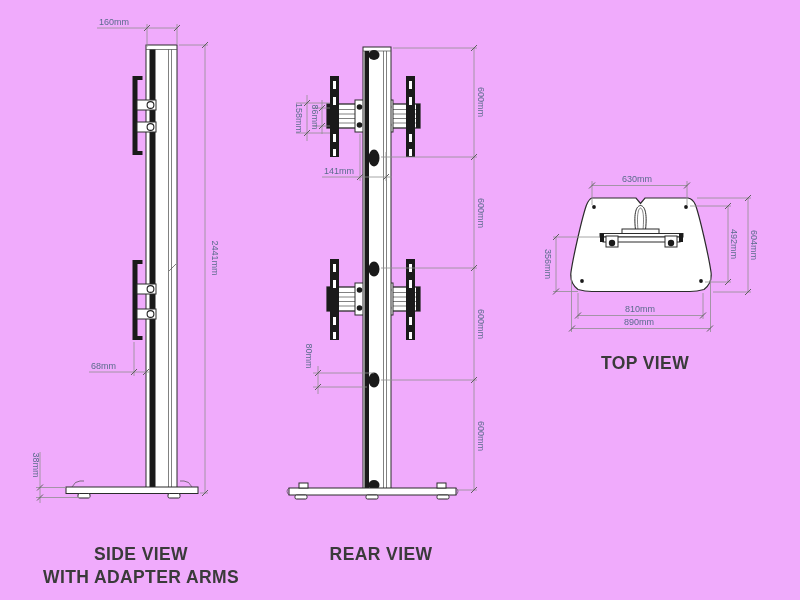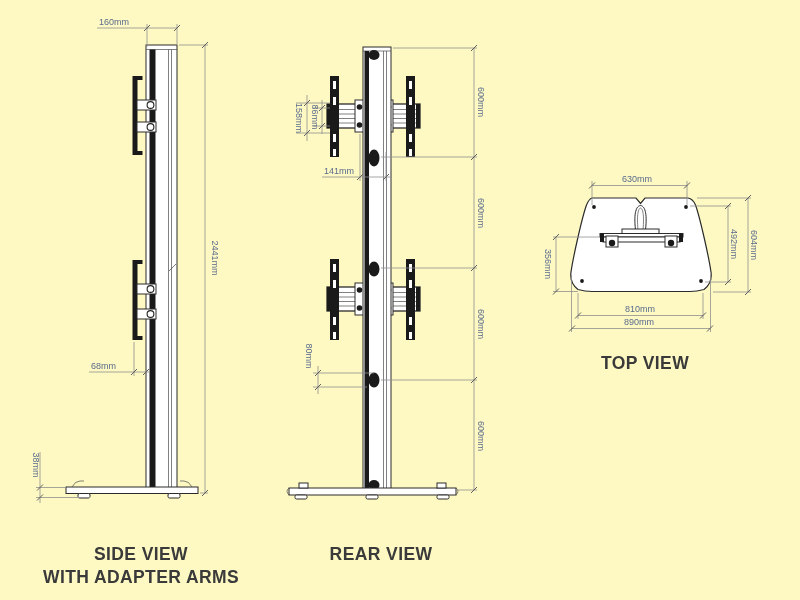--- a/index.html
+++ b/index.html
@@ -1,16 +1,16 @@
 <!DOCTYPE html>
 <html><head>
 <meta charset="utf-8">
 <style>
   html,body{margin:0;padding:0;background:#ffffff;}
-  .page{width:800px;height:600px;position:relative;background:#fef9c3;overflow:hidden;}
+  .page{width:800px;height:600px;position:relative;background:#f0abfc;overflow:hidden;}
   svg{display:block;}
   svg text{font-family:"Liberation Sans","DejaVu Sans",sans-serif;}
   .dim-text{fill:#5a6b8c;font-size:9px;}
   .title-text{fill:#3a3a3a;font-size:17.5px;font-weight:600;letter-spacing:.4px;}
   .outline{fill:#ffffff;stroke:#2b2b2b;stroke-width:1;}
   .outline-thin{fill:none;stroke:#4a4a4a;stroke-width:.7;}
   .solid{fill:#1a1a1a;stroke:none;}
   .dimline{stroke:#8f8f8f;stroke-width:.8;fill:none;}
   .tick{stroke:#5f5f5f;stroke-width:1;}
   .screw{fill:#ffffff;stroke:#222;stroke-width:1.1;}

